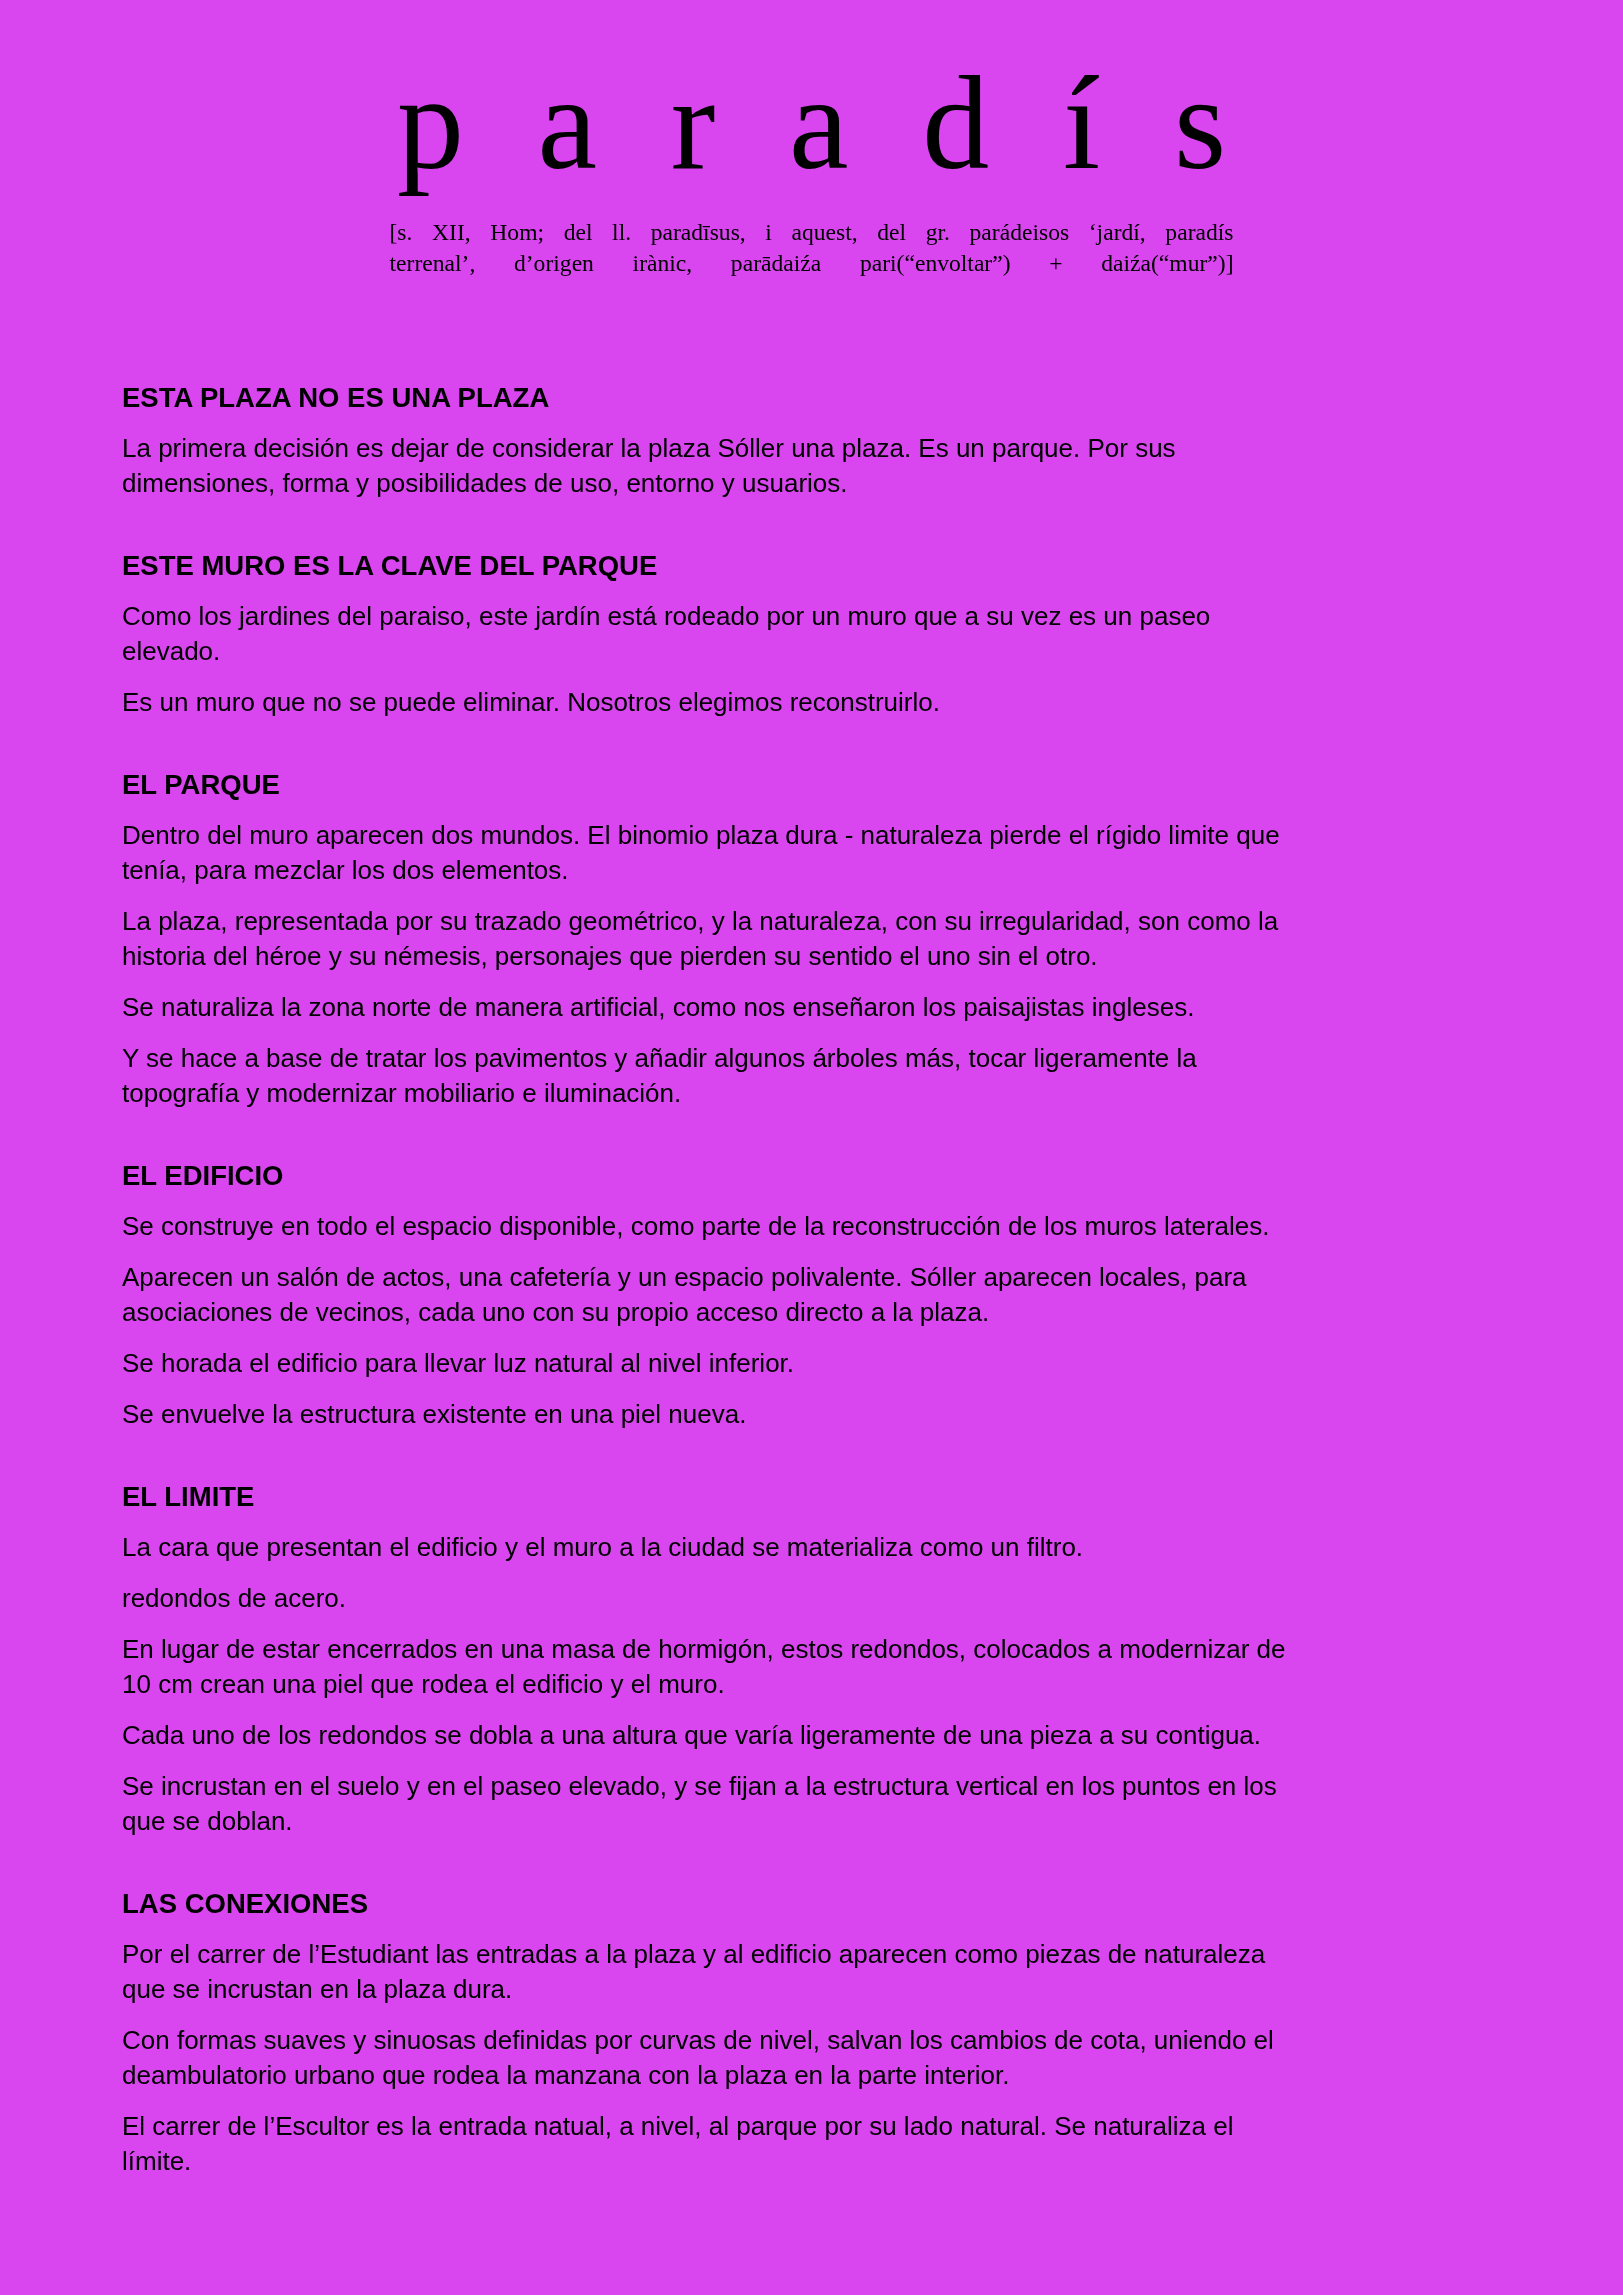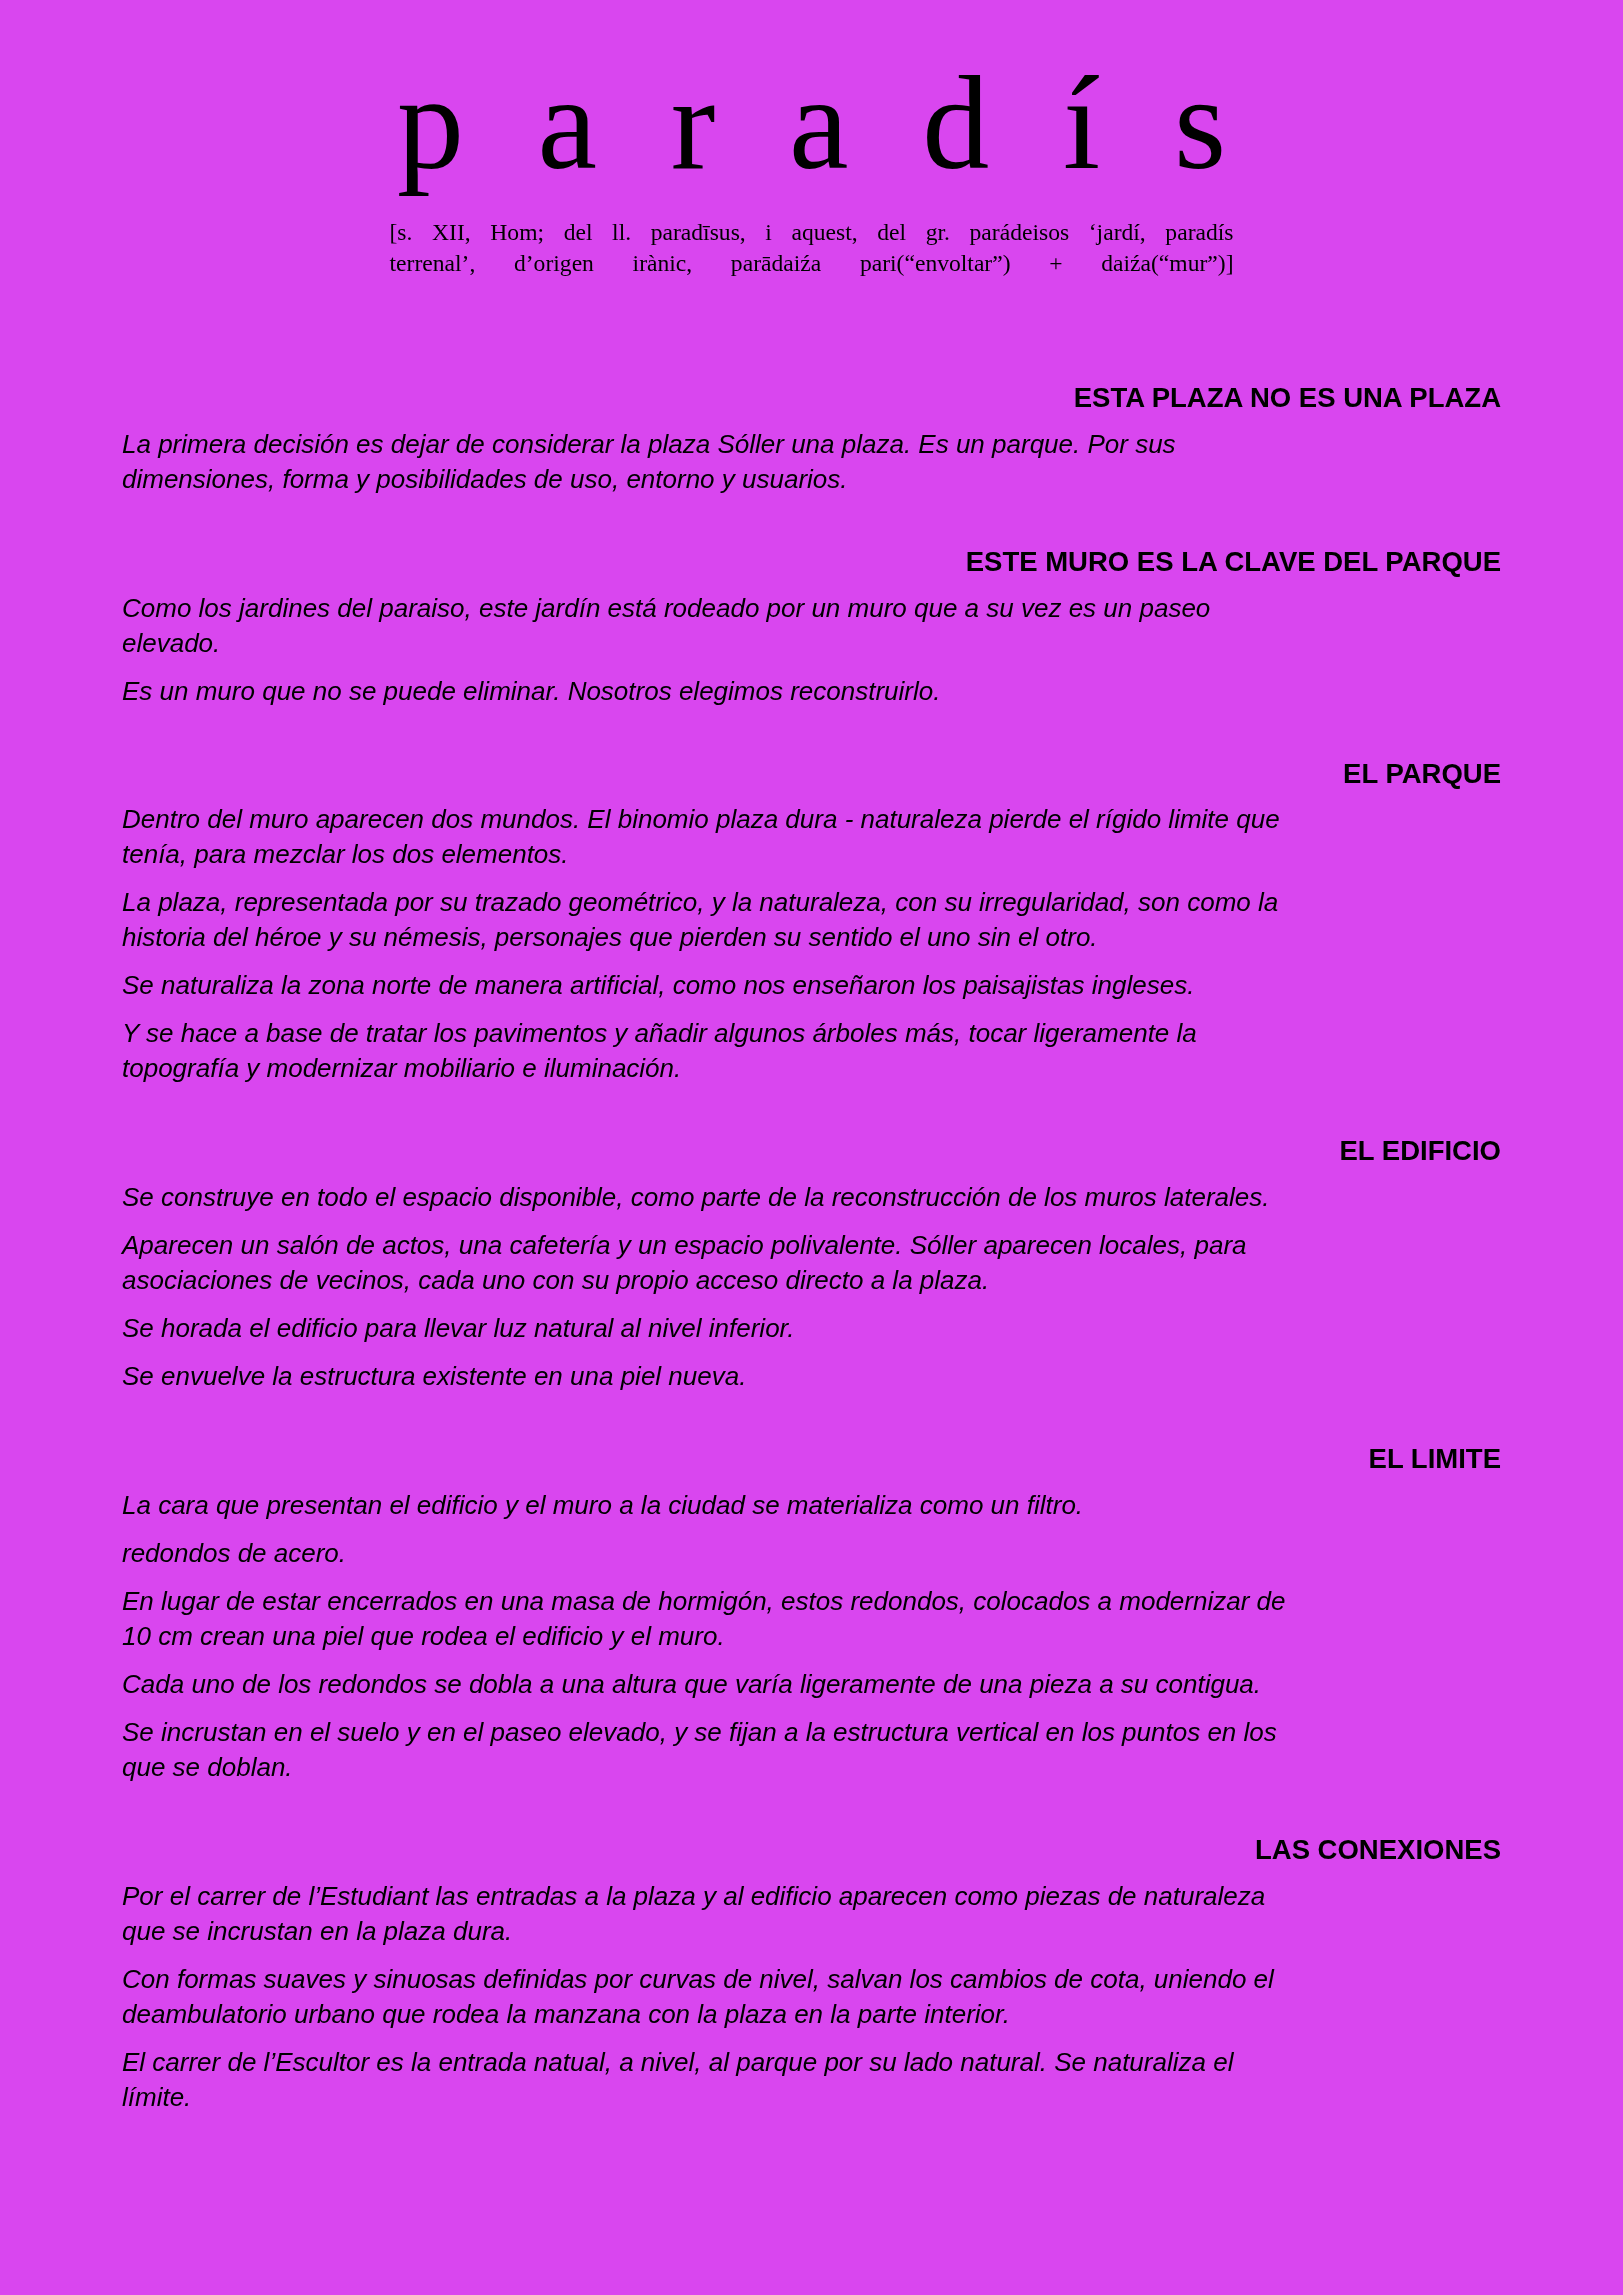--- a/index.html
+++ b/index.html
@@ -37,24 +37,23 @@
   .content {
     margin: 101px 122px 0 122px;
     font-size: 26px;
     line-height: 35px;
   }
   .section-heading {
     font-size: 27.5px;
     font-weight: 700;
     line-height: 35px;
     margin: 47px 0 11.8px 0;
-    text-align: right;
   }
   .section:first-child .section-heading { margin-top: 0; }
-  p { margin: 0 0 13px 0; font-style: italic; }
+  p { margin: 16px 0 13px 0; }
   .line { display: block; white-space: nowrap; }
 </style>
 </head>
 <body>
 
 <div class="page">
   <div class="masthead">
     <h1 class="doc-title">paradís</h1>
     <div class="etym">
         <div class="etym-line">[s. XII, Hom; del ll. paradīsus, i aquest, del gr. parádeisos ‘jardí, paradís</div>

